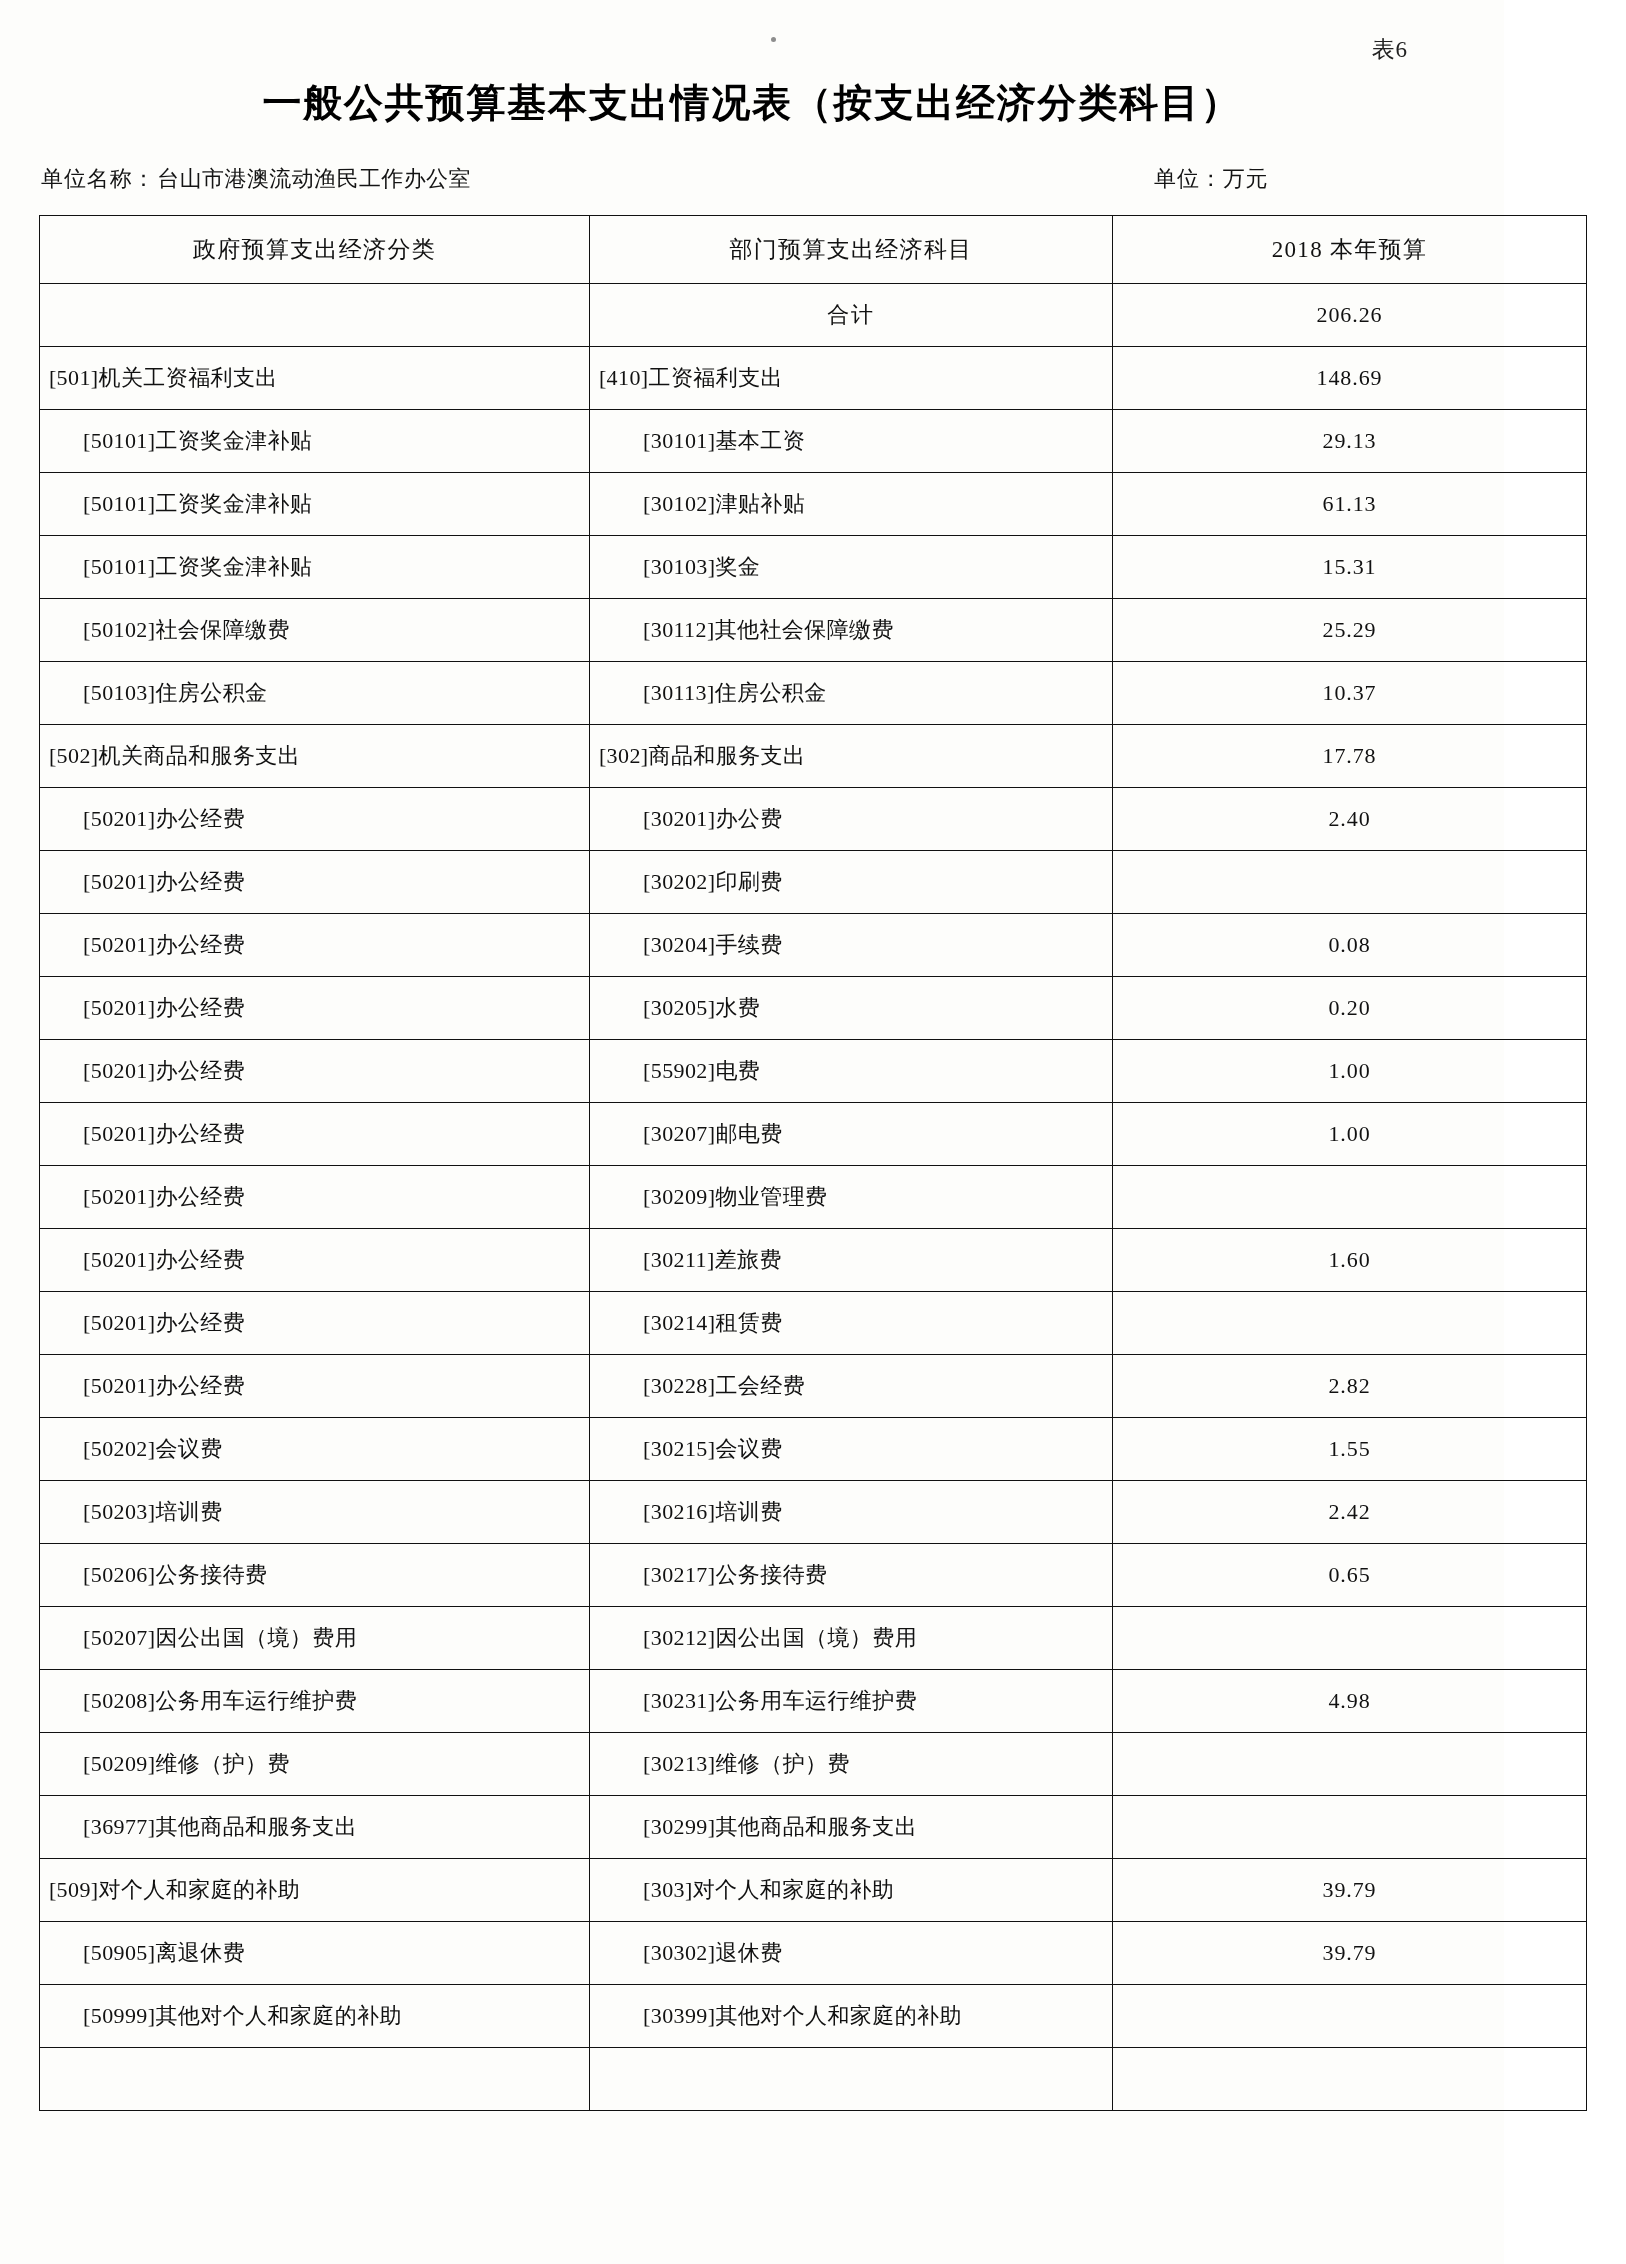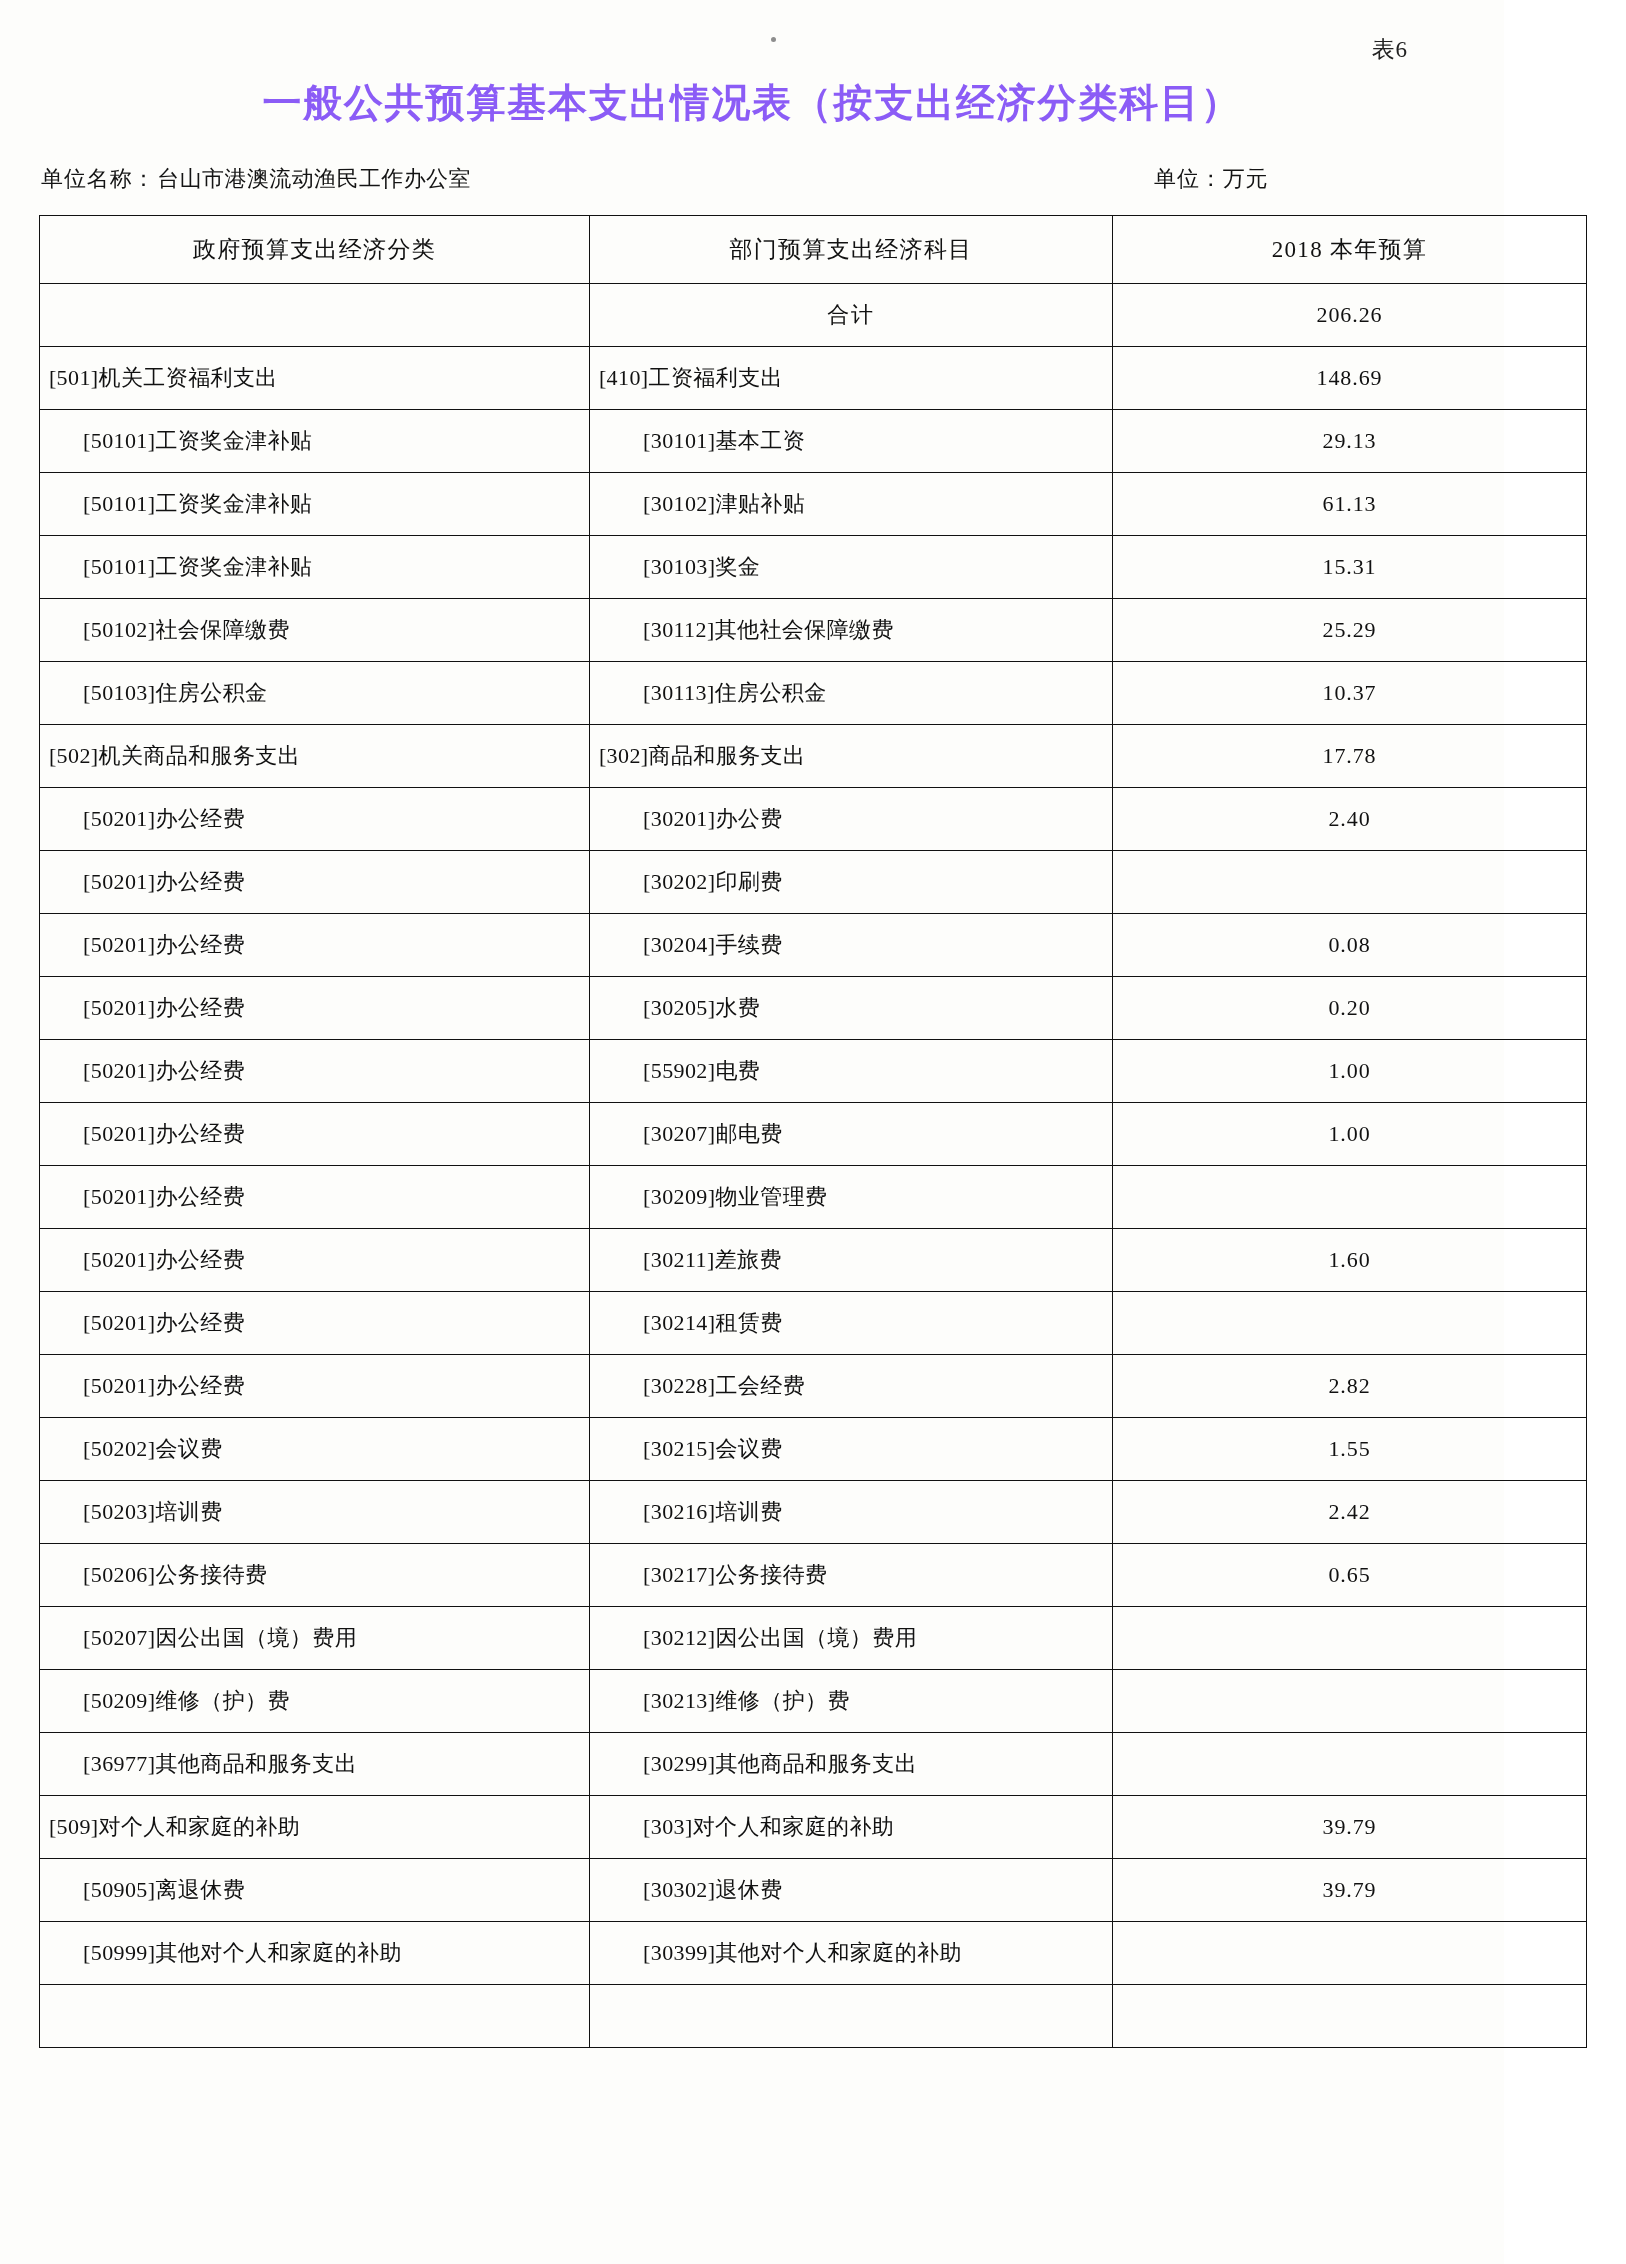--- a/index.html
+++ b/index.html
@@ -40,21 +40,21 @@
     border-radius: 50%;
   }
   .doc-title {
     position: absolute;
     left: 0; right: 0;
     top: 76px;
     text-align: center;
     font-size: 39px;
     font-weight: bold;
     letter-spacing: 1.8px;
-    color: #8b5cf6;
+    color: #000000;
     font-family: "Liberation Serif", "DejaVu Serif", serif;
   }
   .meta-row {
     position: absolute;
     left: 41px;
     right: 53px;
     top: 164px;
     height: 30px;
     font-size: 22px;
     color: #141414;
@@ -268,20 +268,25 @@
           <td class="cat indent">[50206]公务接待费</td>
           <td class="sub indent">[30217]公务接待费</td>
           <td class="amt">0.65</td>
         </tr>
         <tr>
           <td class="cat indent">[50207]因公出国（境）费用</td>
           <td class="sub indent">[30212]因公出国（境）费用</td>
           <td class="amt"></td>
         </tr>
         <tr>
+          <td class="cat indent">[50208]公务用车运行维护费</td>
+          <td class="sub indent">[30231]公务用车运行维护费</td>
+          <td class="amt">4.98</td>
+        </tr>
+        <tr>
           <td class="cat indent">[50209]维修（护）费</td>
           <td class="sub indent">[30213]维修（护）费</td>
           <td class="amt"></td>
         </tr>
         <tr>
           <td class="cat indent">[36977]其他商品和服务支出</td>
           <td class="sub indent">[30299]其他商品和服务支出</td>
           <td class="amt"></td>
         </tr>
         <tr>

